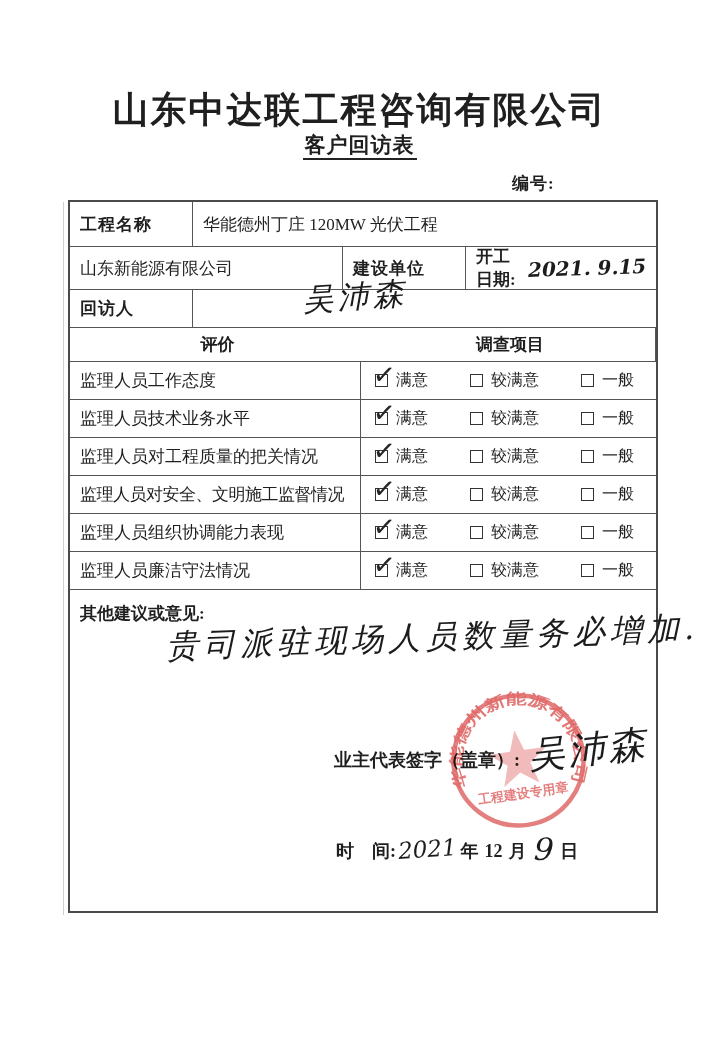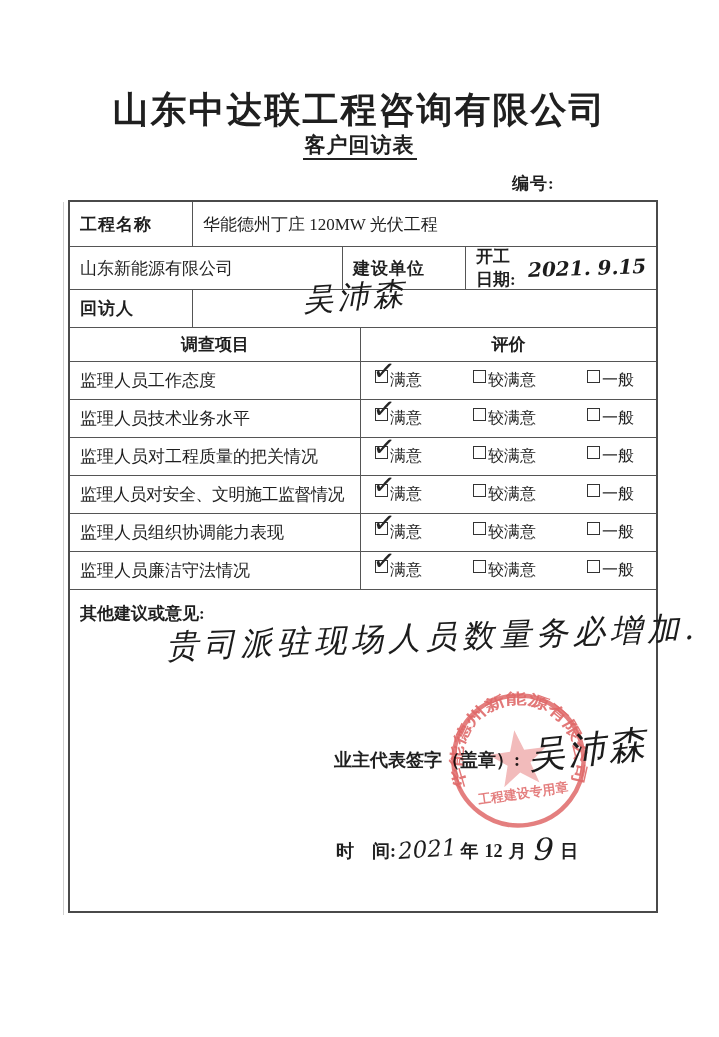--- a/index.html
+++ b/index.html
@@ -55,21 +55,21 @@
     color:#1c1c1c;
   }
   .start-date-val{font-size:20px;transform:rotate(-2deg);margin-left:4px;white-space:nowrap;}
   .visitor-sig{
     position:absolute;left:175px;top:-14px;width:220px;text-align:center;
     font-size:31px;transform:rotate(-4deg);letter-spacing:4px;
   }
 
   
   .opts{display:flex;align-items:center;width:100%;padding:0 22px 0 14px;box-sizing:border-box;justify-content:space-between;}
-  .opt{display:flex;align-items:flex-start;font-size:16px;white-space:nowrap;}
+  .opt{display:flex;align-items:center;font-size:16px;white-space:nowrap;gap:6px;}
   .box{
     width:13px;height:13px;border:1.5px solid #333;display:inline-block;
     margin-right:2px;position:relative;box-sizing:border-box;background:#fff;
   }
   .opt.checked .box::after{
     content:"✓";
     position:absolute;left:-3px;top:-16px;
     font-size:27px;color:#262626;font-weight:bold;
     transform:rotate(6deg);
     font-family:"DejaVu Sans",sans-serif;
@@ -128,22 +128,22 @@
       </div>
     </div>
 
     <div class="tr r3" style="position:relative;">
       <div class="td rb lbl">回访人</div>
       <div class="td" style="flex:1;"></div>
       <div class="hand visitor-sig">吴沛森</div>
     </div>
 
     <div class="tr rh">
+      <div class="td center" style="flex:1;font-weight:bold;">评价</div>
       <div class="td rb center" style="width:291px;font-weight:bold;">调查项目</div>
-      <div class="td center" style="flex:1;font-weight:bold;">评价</div>
     </div>
 
     <div class="tr rs">
       <div class="td rb" style="width:291px;">监理人员工作态度</div>
       <div class="td" style="flex:1;padding:0;">
         <div class="opts">
           <span class="opt checked">
               <span class="box"></span>
               <span>满意</span>
             </span>

